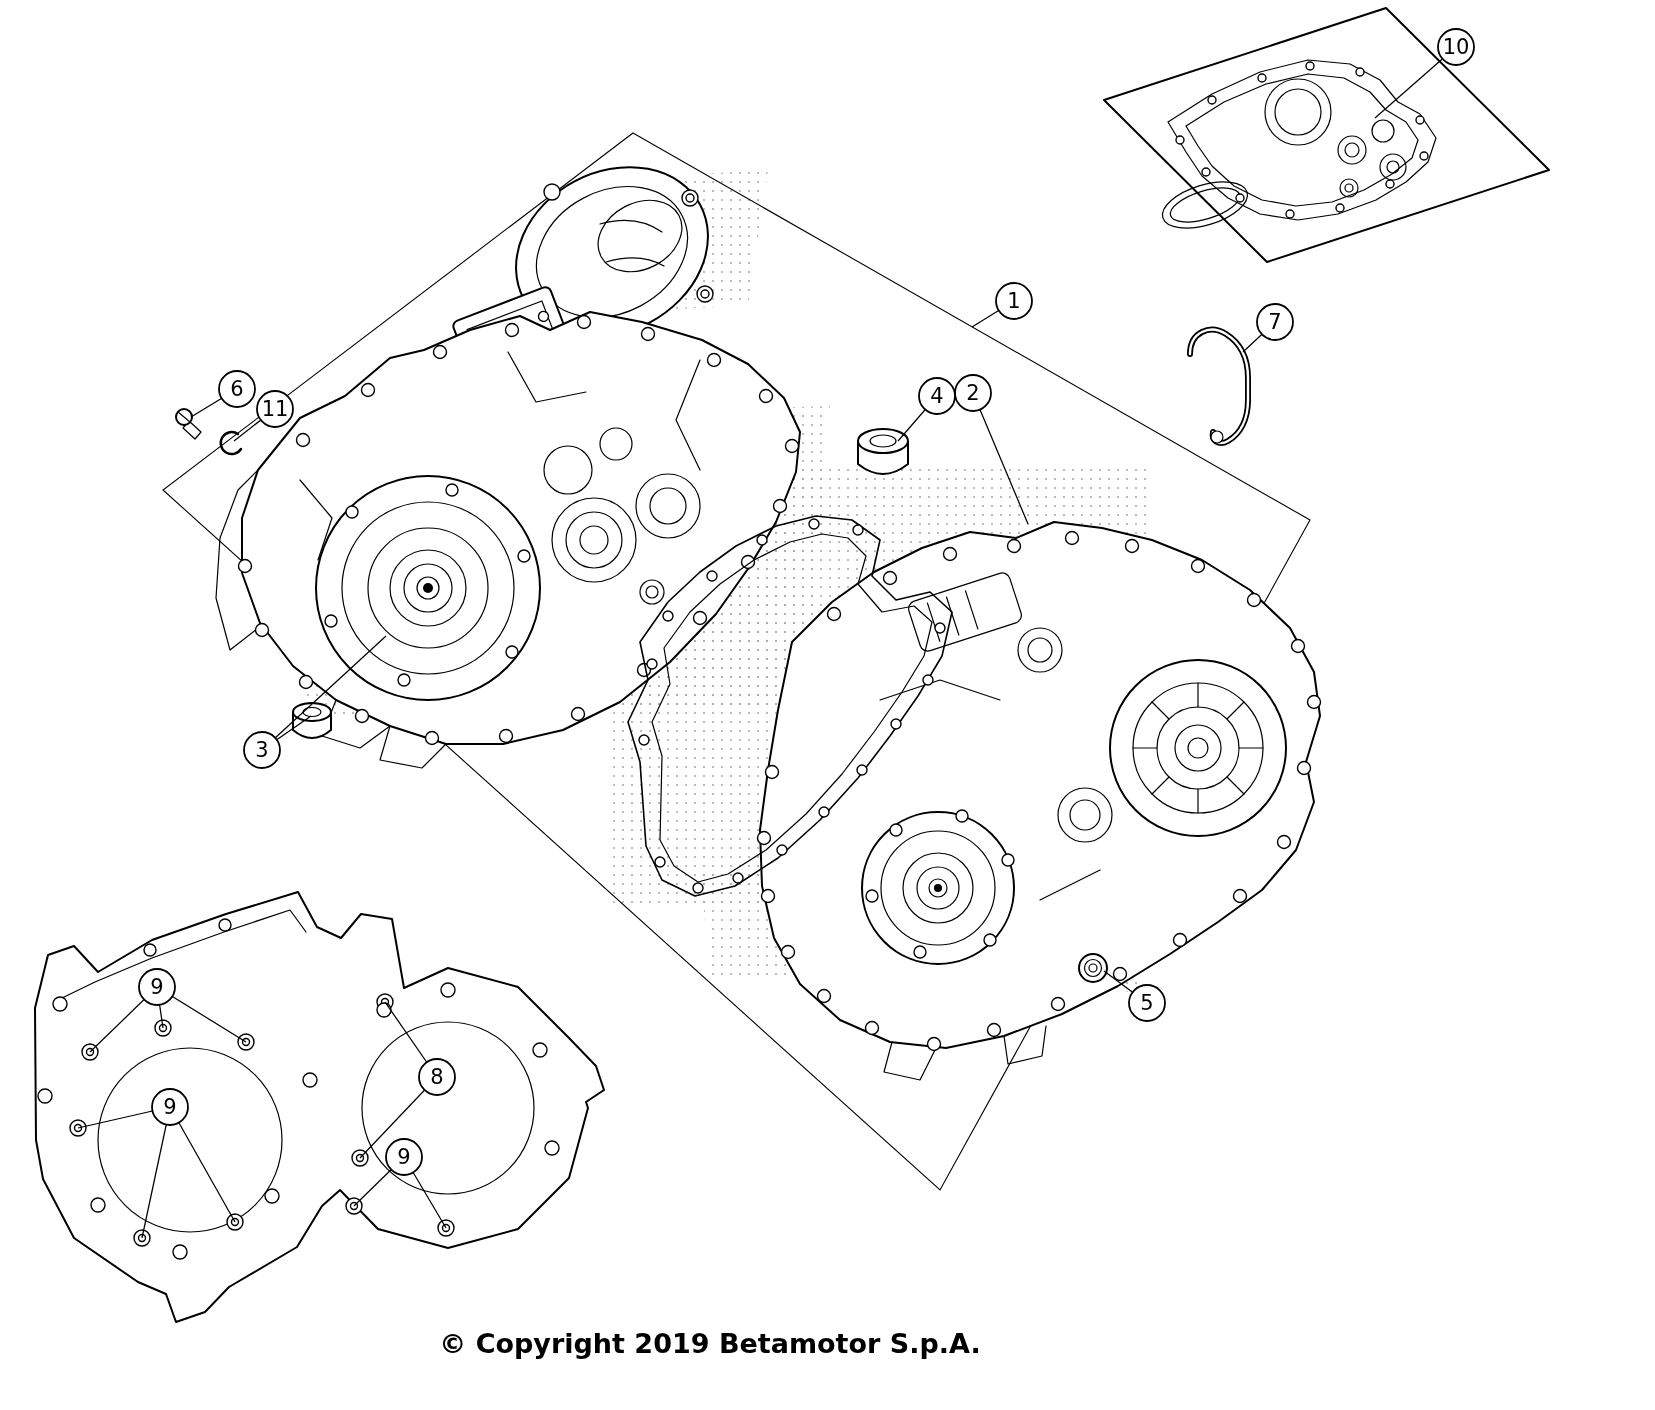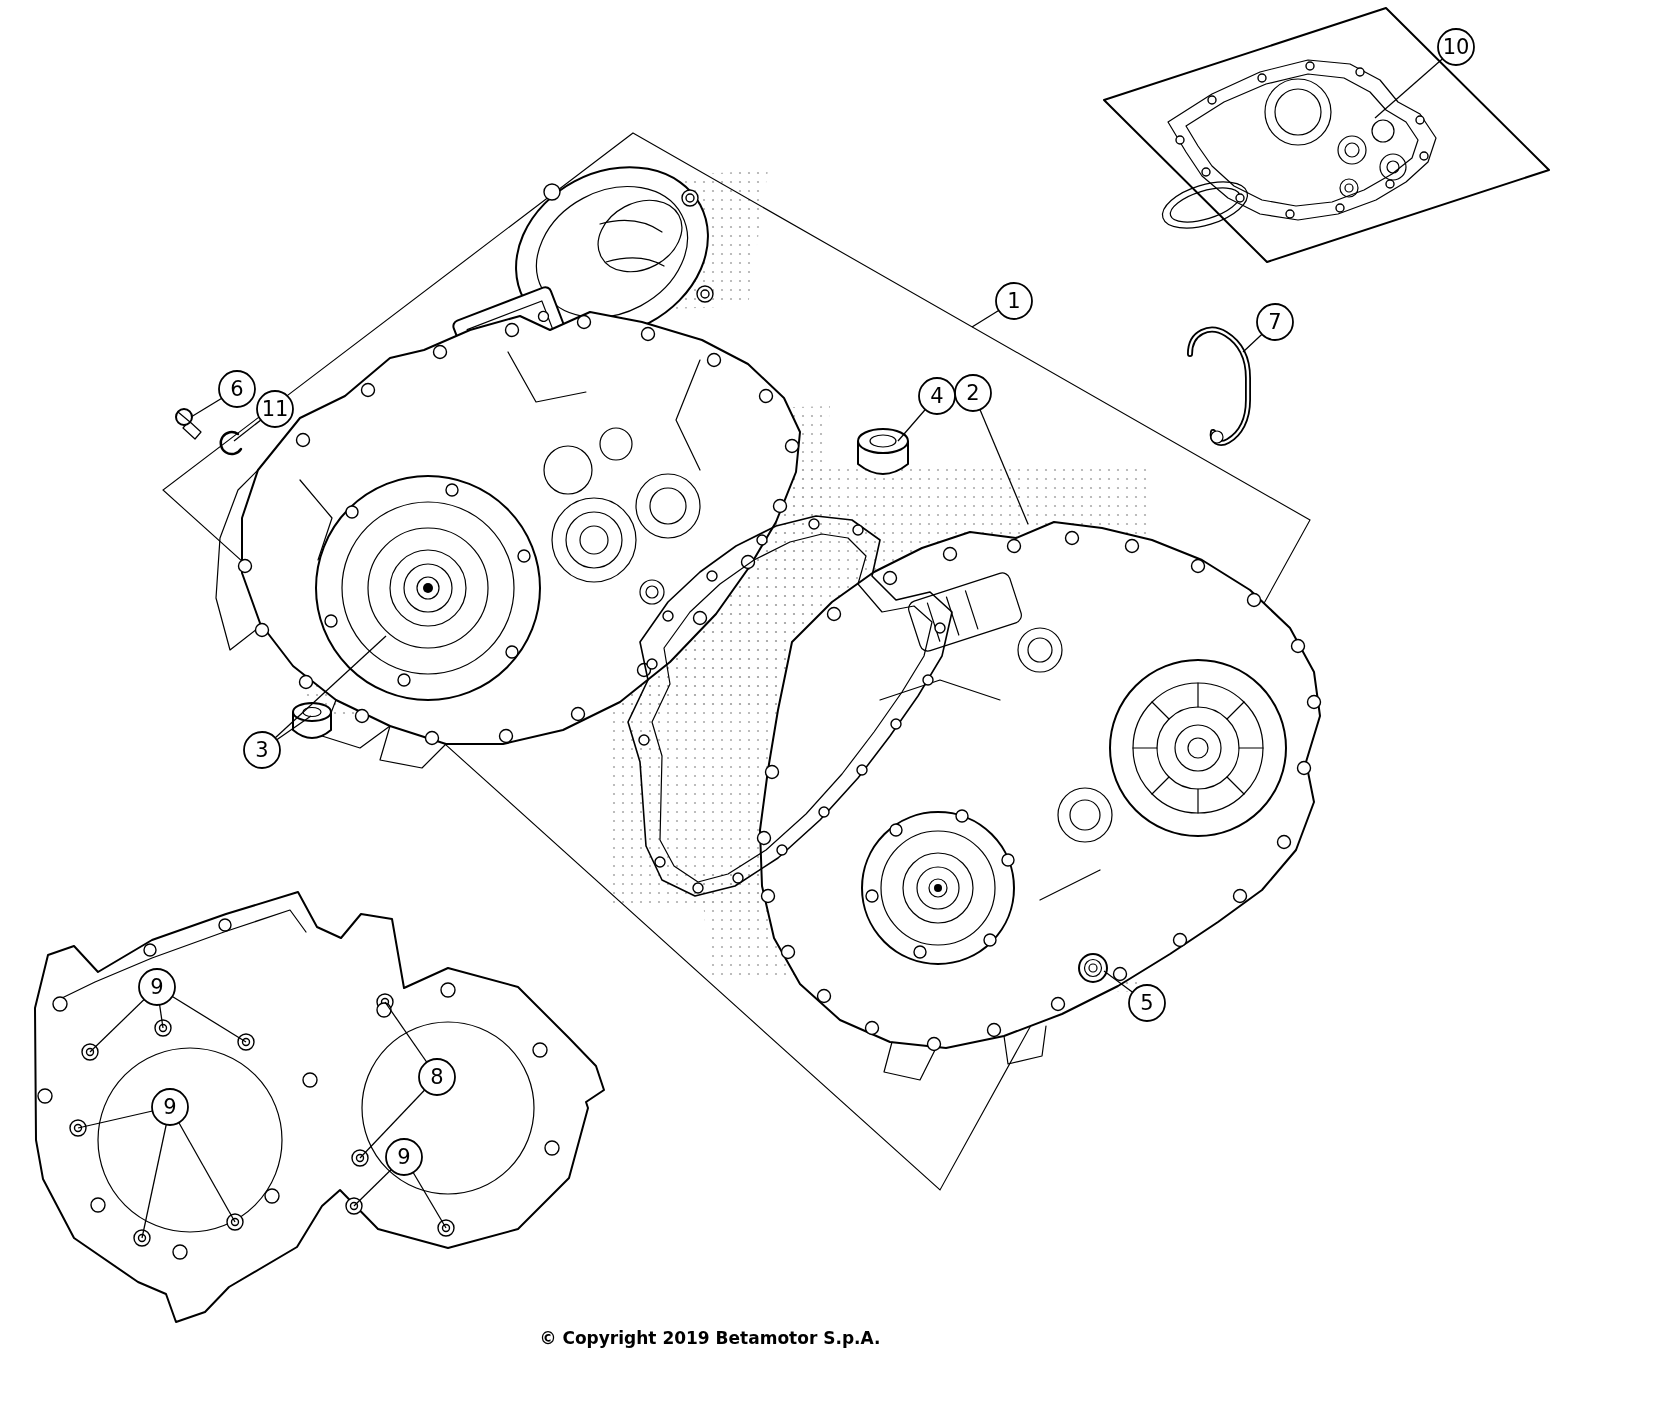--- a/index.html
+++ b/index.html
@@ -10,21 +10,21 @@
   .ln{fill:none;stroke:#000;stroke-width:2;stroke-linejoin:round;stroke-linecap:round;}
   .ln-thin{fill:none;stroke:#000;stroke-width:1.2;stroke-linejoin:round;stroke-linecap:round;}
   .fw{fill:#fff;stroke:#000;stroke-width:2;stroke-linejoin:round;}
   .fwt{fill:#fff;stroke:#000;stroke-width:1.2;stroke-linejoin:round;}
   .hole{fill:#fff;stroke:#000;stroke-width:1.4;}
   .bnd{fill:none;stroke:#000;stroke-width:1.1;}
   .leader{stroke:#000;stroke-width:1.25;}
   .callout-circle{fill:#fff;stroke:#000;stroke-width:1.8;}
   .callout-num{font-family:"DejaVu Sans",sans-serif;font-size:21px;fill:#000;text-anchor:middle;}
   .copyright{position:absolute;left:0;top:1328px;width:1420px;text-align:center;
-             font-weight:bold;font-size:17px;color:#000;}
+             font-weight:bold;font-size:27px;color:#000;}
 </style>
 </head>
 <body>
 
 <div class="page">
 
 <svg class="diagram-svg" width="1655" height="1410" viewBox="0 0 1655 1410" xmlns="http://www.w3.org/2000/svg">
 
   <defs>
     <pattern id="dots" width="9" height="9" patternUnits="userSpaceOnUse">

